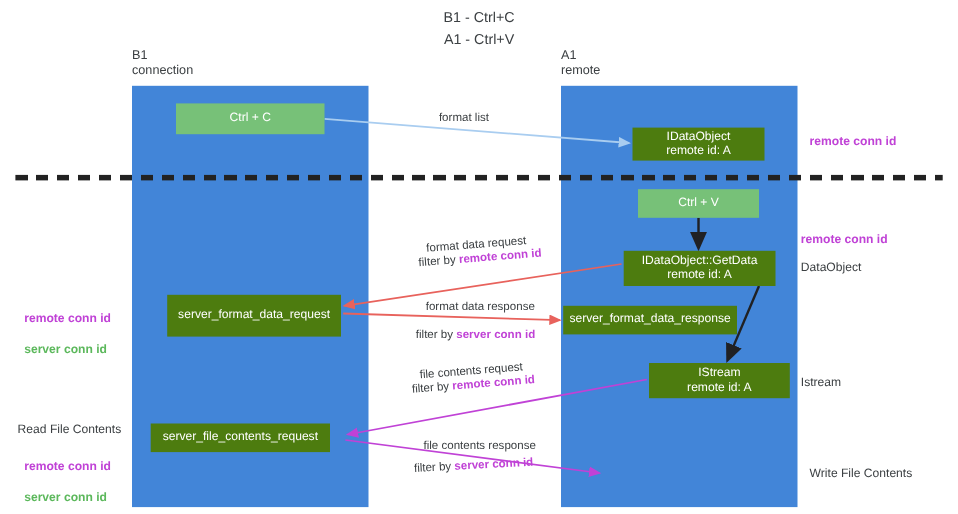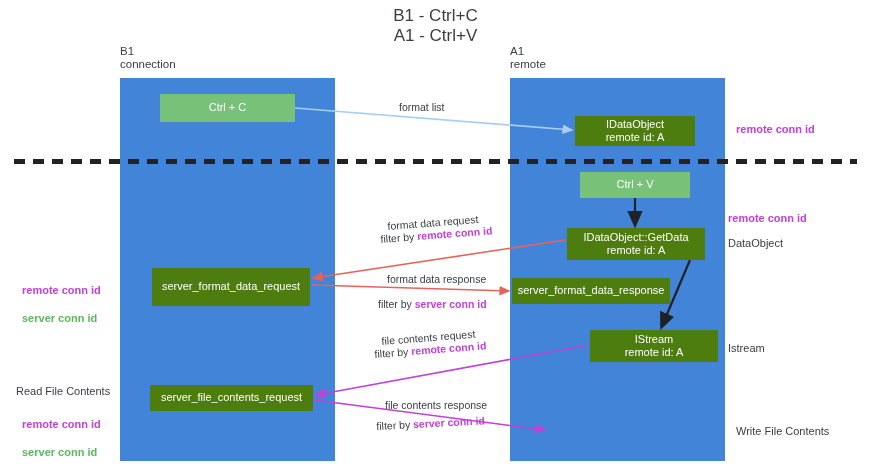--- a/index.html
+++ b/index.html
@@ -13,21 +13,21 @@
   #stage{position:absolute;left:0;top:0;width:871px;height:467px;}
 
   
   .lane{position:absolute;background:#4285d8;}
   #lane-b1{left:120px;top:78px;width:215px;height:383px;}
   #lane-a1{left:510px;top:78px;width:215px;height:383px;}
 
   
   .title{
     position:absolute;left:0;top:6px;width:871px;
-    text-align:center;font-size:17px;line-height:20px;color:#3c4043;
+    text-align:center;font-size:13px;line-height:20px;color:#3c4043;
     white-space:pre-line;
   }
   .lane-head{
     position:absolute;font-size:11.5px;line-height:13px;
     color:#3c4043;white-space:pre-line;
   }
   #head-b1{left:120px;top:45px;width:215px;}
   #head-a1{left:510px;top:45px;width:215px;}
 
   
@@ -40,21 +40,21 @@
   .node.green{background:#77c178;}
   .node.orange{background:#4d7c0f;}
 
   #n-ctrlc{left:160px;top:94px;width:135px;height:28px;}
   #n-idataobject{left:575px;top:116px;width:120px;height:30px;}
   #n-ctrlv{left:580px;top:172px;width:110px;height:26px;}
   #n-getdata{left:567px;top:228px;width:138px;height:32px;}
   #n-sfdreq{left:152px;top:268px;width:158px;height:38px;}
   #n-sfdres{left:512px;top:278px;width:158px;height:26px;}
   #n-istream{left:590px;top:330px;width:128px;height:32px;}
-  #n-sfcreq{left:150px;top:385px;width:163px;height:26px;}
+  #n-sfcreq{left:137px;top:385px;width:163px;height:26px;}
   #n-sfcres{left:548px;top:417px;width:160px;height:26px;}
 
   
   #divider{
     position:absolute;left:14px;top:159px;width:843px;height:5px;z-index:8;
     background-image:repeating-linear-gradient(to right,#222 0 11px,rgba(0,0,0,0) 11px 19px);
   }
 
   
   .side{

